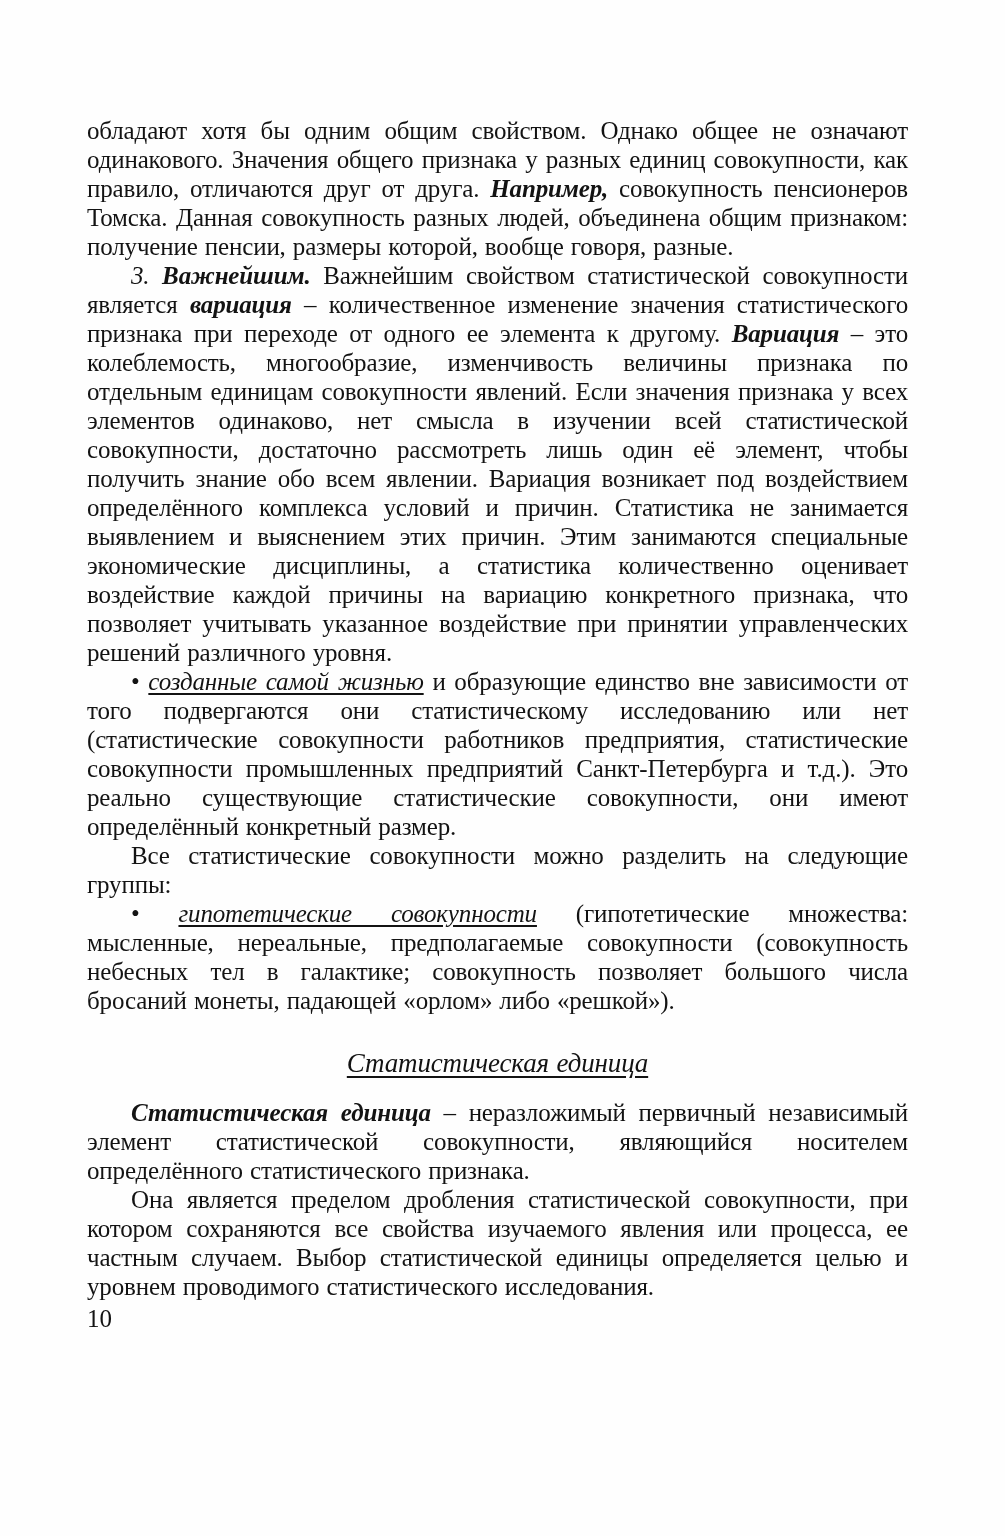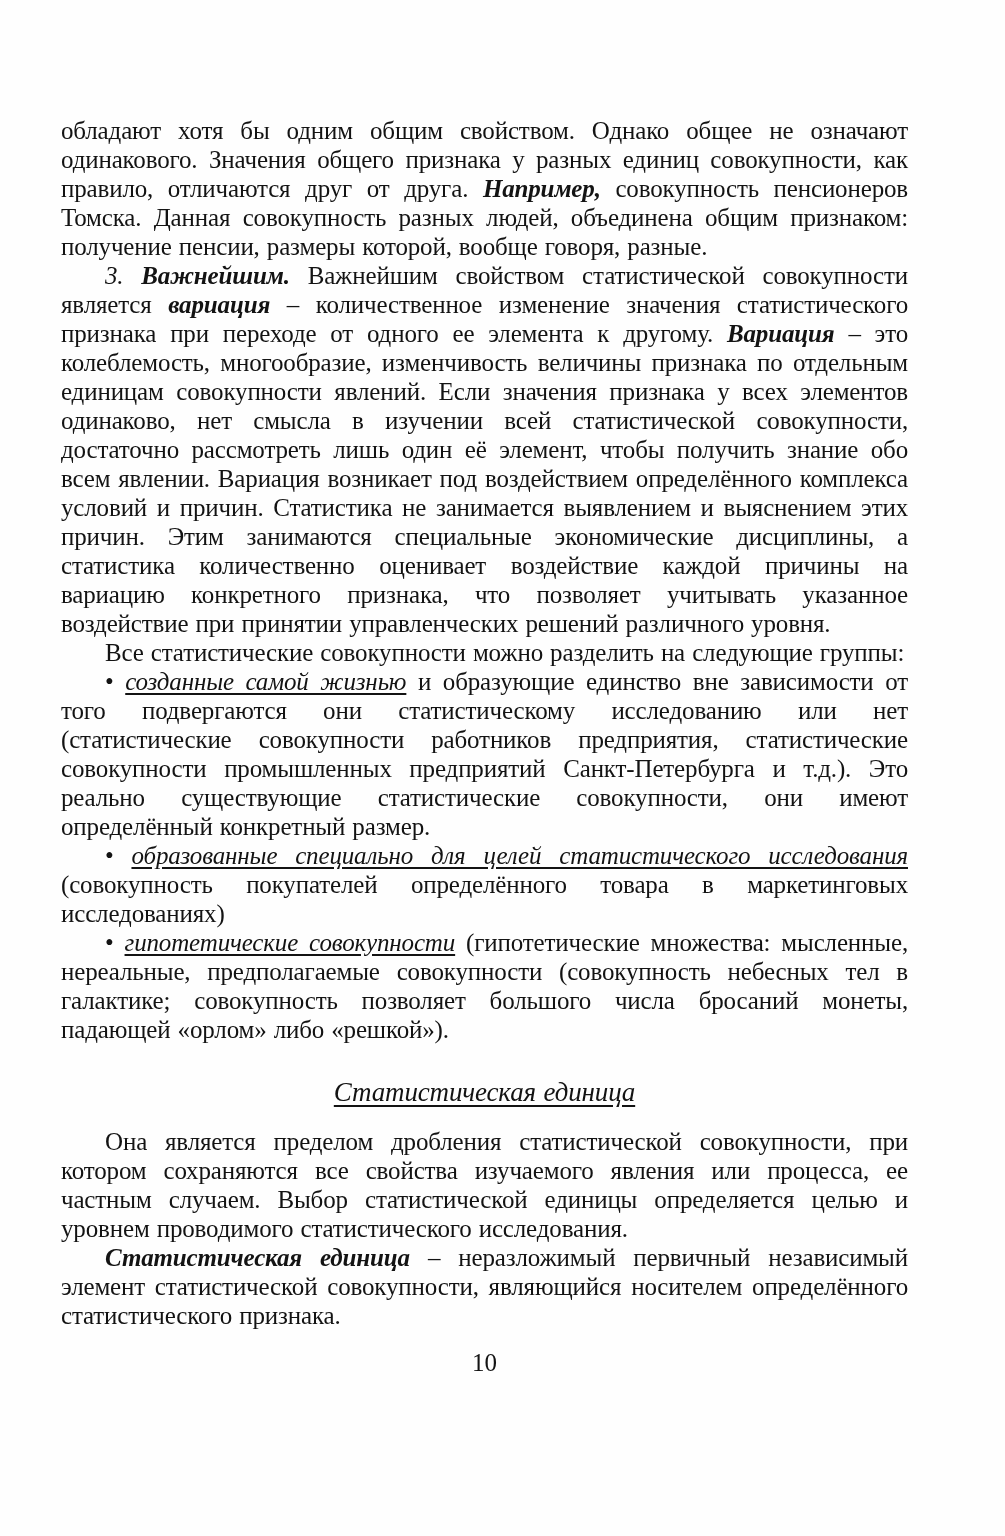--- a/index.html
+++ b/index.html
@@ -9,21 +9,21 @@
     background: #ffffff;
     font-family: "Liberation Serif", "DejaVu Serif", serif;
     color: #131313;
     position: relative;
     overflow: hidden;
   }
   .page {
     box-sizing: border-box;
     width: 1005px;
     height: 1536px;
-    padding: 116px 97px 0 61px;
+    padding: 116px 97px 0 87px;
     background: #fefefe;
   }
   .para {
     margin: 0;
     font-size: 25px;
     line-height: 29px;
     text-align: justify;
     text-indent: 44px;
     letter-spacing: -0.15px;
     word-spacing: 1px;
@@ -40,24 +40,24 @@
     text-align: center;
     text-indent: 0;
     font-style: italic;
     font-weight: normal;
   }
   .section-heading .heading-text {
     text-decoration: underline;
     text-underline-offset: 4px;
   }
   .page-number {
-    margin: 18px 0 0 0;
+    margin: 3px 0 0 0;
     font-size: 25px;
     line-height: 29px;
-    text-align: center;
+    text-align: left;
     text-indent: 0;
   }
   .bullet-marker { font-style: normal; }
 </style>
 </head>
 <body>
 
 <div class="page">
 
   <p class="para noindent">
@@ -70,49 +70,44 @@
     <span class="i">3. </span>
     <span class="bi">Важнейшим.</span>
     <span class="n"> Важнейшим свойством статистической совокупности является </span>
     <span class="bi">вариация</span>
     <span class="n"> – количественное изменение значения статистического признака при переходе от одного ее элемента к другому. </span>
     <span class="bi">Вариация</span>
     <span class="n"> – это колеблемость, многообразие, изменчивость величины признака по отдельным единицам совокупности явлений. Если значения признака у всех элементов одинаково, нет смысла в изучении всей статистической совокупности, достаточно рассмотреть лишь один её элемент, чтобы получить знание обо всем явлении. Вариация  возникает под воздействием определённого комплекса условий и причин. Статистика не занимается выявлением и выяснением этих причин. Этим занимаются специальные экономические дисциплины, а статистика количественно оценивает воздействие каждой причины на вариацию конкретного признака, что позволяет учитывать указанное воздействие при принятии управленческих решений различного уровня.</span>
   </p>
 
   <p class="para">
-    <span class="n">Все статистические совокупности можно разделить на следующие группы:</span>
-  </p>
-
-  <p class="para">
     <span class="bullet-marker">•</span>
     <span class="iu">созданные самой жизнью</span>
     <span class="n"> и образующие единство вне зависимости от того подвергаются они статистическому исследованию или нет (статистические совокупности работников предприятия, статистические совокупности промышленных предприятий Санкт-Петербурга и т.д.). Это реально существующие статистические совокупности, они имеют определённый конкретный размер.</span>
   </p>
 
   <p class="para">
-    <span class="bullet-marker">•</span>
-    <span class="iu">образованные специально для целей статистического исследования</span>
-    <span class="n"> (совокупность покупателей определённого товара в маркетинговых исследованиях)</span>
+    <span class="n">Все статистические совокупности можно разделить на следующие группы:</span>
   </p>
+
 
   <p class="para">
     <span class="bullet-marker">•</span>
     <span class="iu">гипотетические совокупности</span>
     <span class="n"> (гипотетические множества: мысленные, нереальные, предполагаемые совокупности (совокупность небесных тел в галактике; совокупность позволяет большого числа бросаний монеты, падающей «орлом» либо «решкой»).</span>
   </p>
 
   <div class="para section-heading">
     <span class="heading-text">Статистическая единица</span>
   </div>
 
   <p class="para">
-    <span class="n">Она является пределом дробления статистической совокупности, при котором сохраняются все свойства изучаемого явления или процесса, ее частным случаем. Выбор статистической единицы определяется целью и уровнем проводимого статистического исследования.</span>
+    <span class="bi">Статистическая единица</span>
+    <span class="n"> – неразложимый первичный независимый элемент статистической совокупности, являющийся носителем определённого статистического признака.</span>
   </p>
 
   <p class="para">
-    <span class="bi">Статистическая единица</span>
-    <span class="n"> – неразложимый первичный независимый элемент статистической совокупности, являющийся носителем определённого статистического признака.</span>
+    <span class="n">Она является пределом дробления статистической совокупности, при котором сохраняются все свойства изучаемого явления или процесса, ее частным случаем. Выбор статистической единицы определяется целью и уровнем проводимого статистического исследования.</span>
   </p>
 
   <div class="page-number">10</div>
 
 </div>
 
 </body></html>

